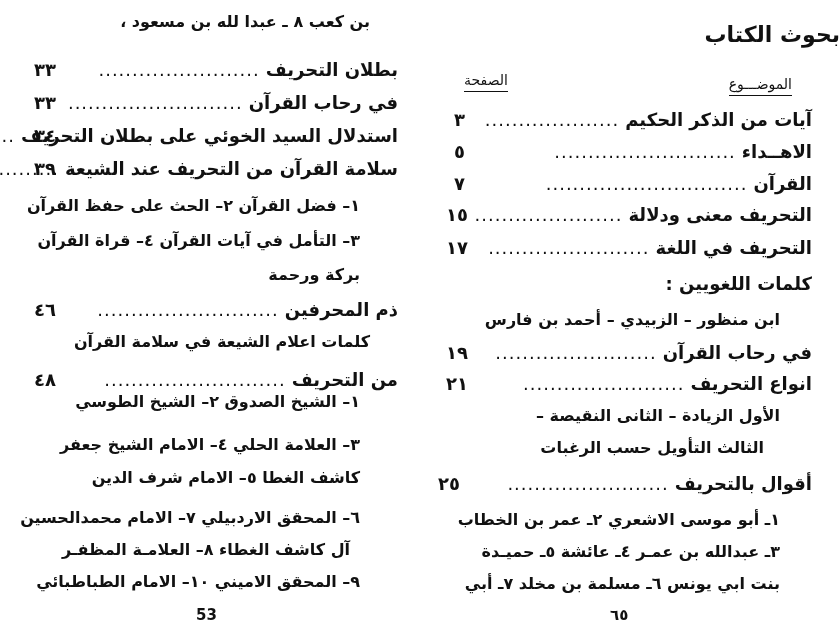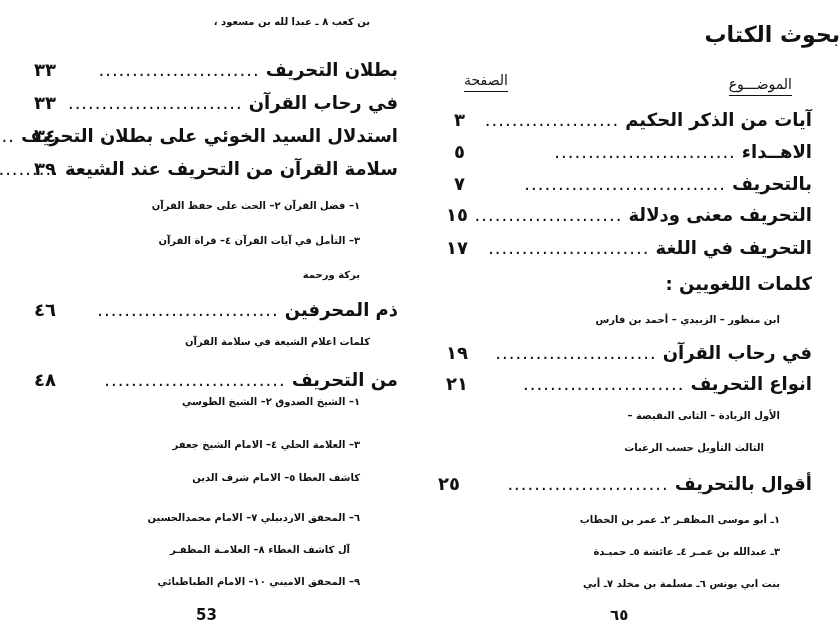--- a/index.html
+++ b/index.html
@@ -56,21 +56,21 @@
     .row .label { display: inline-block; }
     .row .dots {
       display: inline-block;
       letter-spacing: 1px;
       font-weight: normal;
       margin-right: 6px;
       direction: ltr;
     }
     .center-line {
       position: absolute;
-      font-size: 10px;
+      font-size: 16px;
       font-weight: bold;
       direction: rtl;
       white-space: nowrap;
       height: 28px;
       line-height: 28px;
     }
     .folio {
       position: absolute;
       top: 606px;
       font-size: 15px;
@@ -90,21 +90,21 @@
     <span class="label">آيات من الذكر الحكيم</span><span class="dots">....................</span>
   </div>
   <div class="row pnum-row" style="top:106px; left:34px;"><span>٣</span></div>
 
   <div class="row" style="top:138px; right:28px;">
     <span class="label">الاهــداء</span><span class="dots">...........................</span>
   </div>
   <div class="row" style="top:138px; left:34px;"><span>٥</span></div>
 
   <div class="row" style="top:170px; right:28px;">
-    <span class="label">بالتحريف</span><span class="dots">..............................</span>
+    <span class="label">القرآن</span><span class="dots">..............................</span>
   </div>
   <div class="row" style="top:170px; left:34px;"><span>٧</span></div>
 
   <div class="row" style="top:201px; right:28px;">
     <span class="label">التحريف معنى ودلالة</span><span class="dots">......................</span>
   </div>
   <div class="row" style="top:201px; left:26px;"><span>١٥</span></div>
 
   <div class="row" style="top:234px; right:28px;">
     <span class="label">التحريف في اللغة</span><span class="dots">........................</span>
@@ -128,21 +128,21 @@
   <div class="row" style="top:370px; left:26px;"><span>٢١</span></div>
 
   <div class="center-line" style="top:402px; right:60px;">الأول الزيادة – الثانى النقيصة –</div>
   <div class="center-line" style="top:434px; right:76px;">الثالث التأويل حسب الرغبات</div>
 
   <div class="row" style="top:470px; right:28px;margin-left:16px;">
     <span class="label">أقوال بالتحريف</span><span class="dots">........................</span>
   </div>
   <div class="row" style="top:470px; left:18px;"><span>٢٥</span></div>
 
-  <div class="center-line" style="top:506px; right:60px;">١ـ أبو موسى المظفـر ٢ـ عمر بن الخطاب</div>
+  <div class="center-line" style="top:506px; right:60px;">١ـ أبو موسى الاشعري ٢ـ عمر بن الخطاب</div>
   <div class="center-line" style="top:538px; right:60px;">٣ـ عبدالله بن عمـر  ٤ـ عائشة ٥ـ حميـدة</div>
   <div class="center-line" style="top:570px; right:60px;">بنت ابي يونس ٦ـ مسلمة بن مخلد ٧ـ أبي</div>
 
   <div class="folio" style="left:190px;">٦٥</div>
 </div>
 
 <div class="page page-left">
   <div class="center-line" style="top:8px; right:50px;">بن كعب ٨ ـ عبدا لله بن مسعود ،</div>
 
   <div class="row" style="top:56px; right:22px;">

